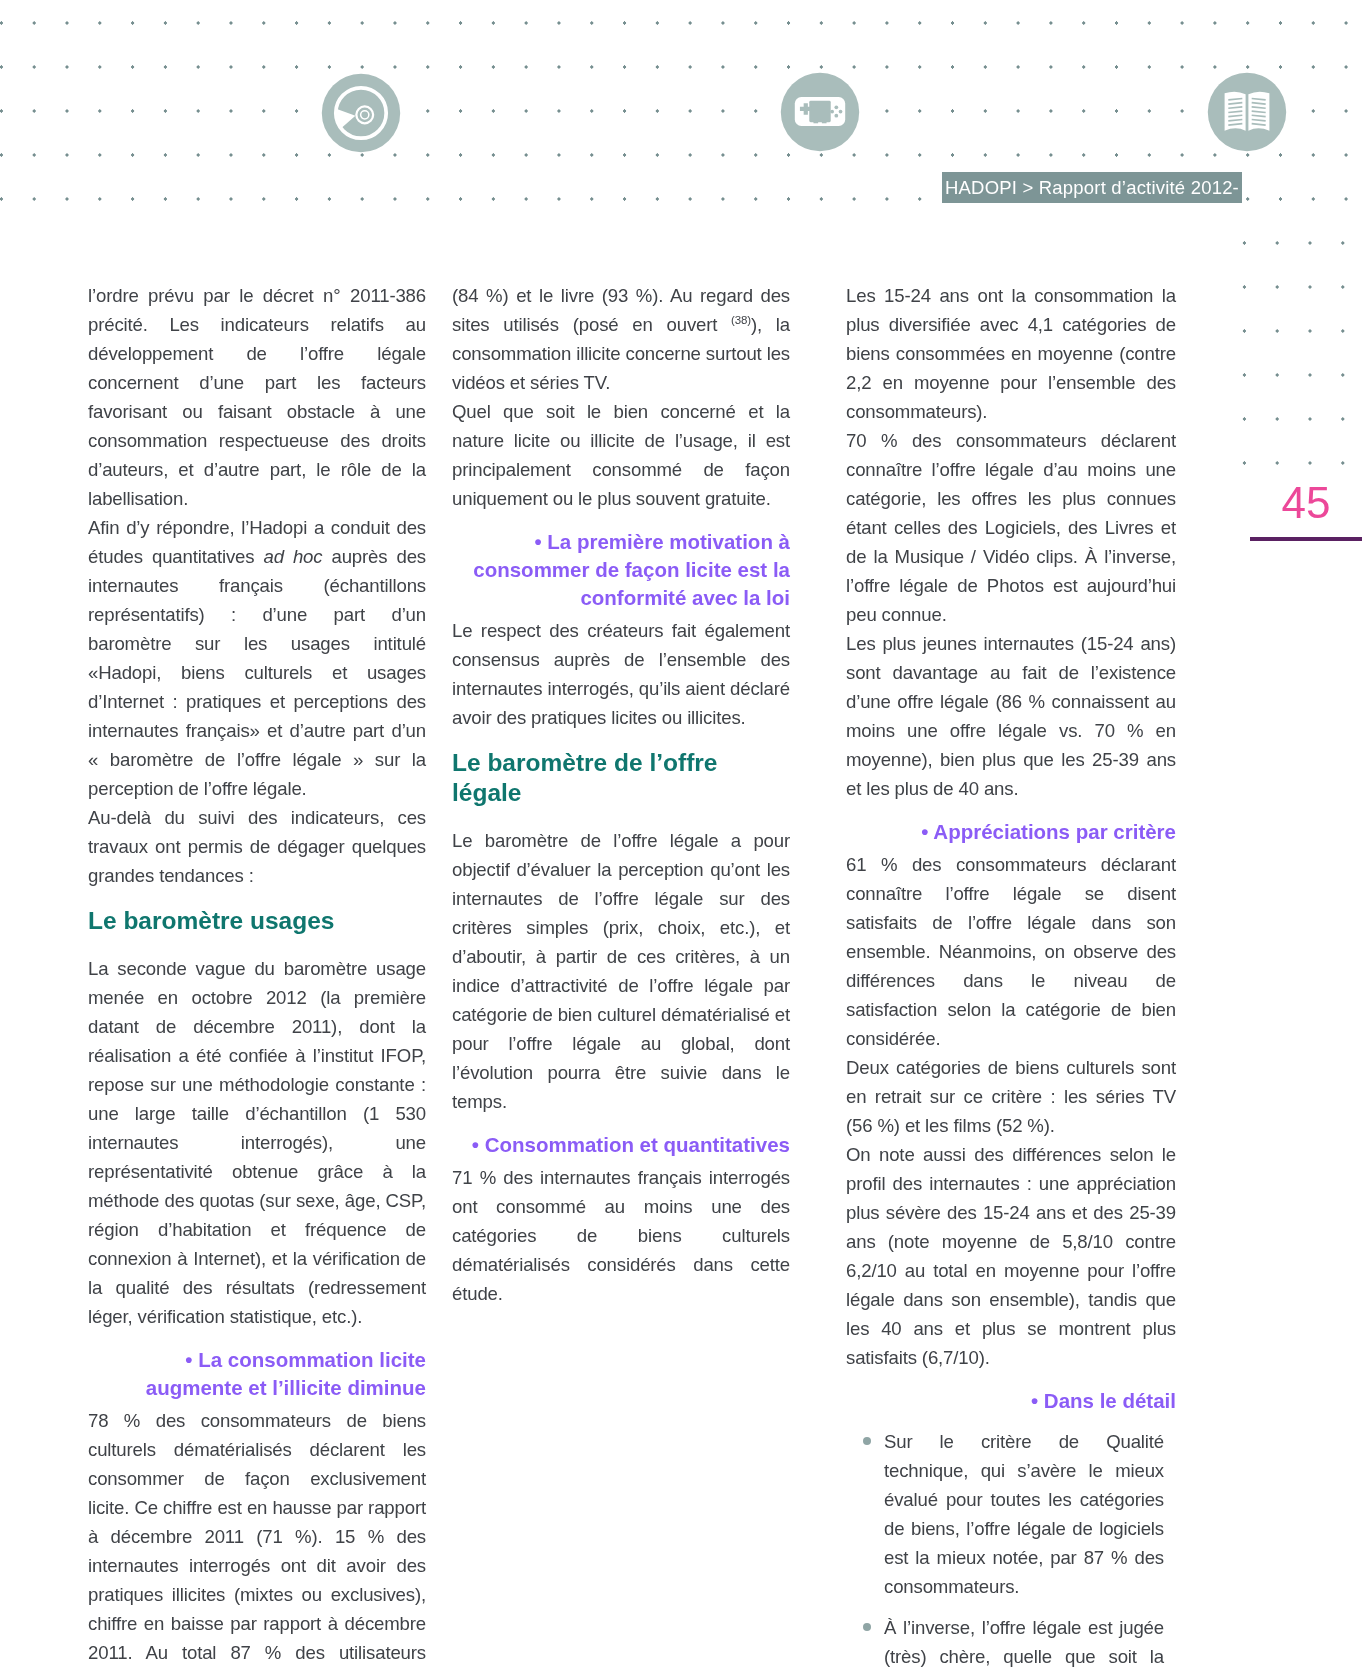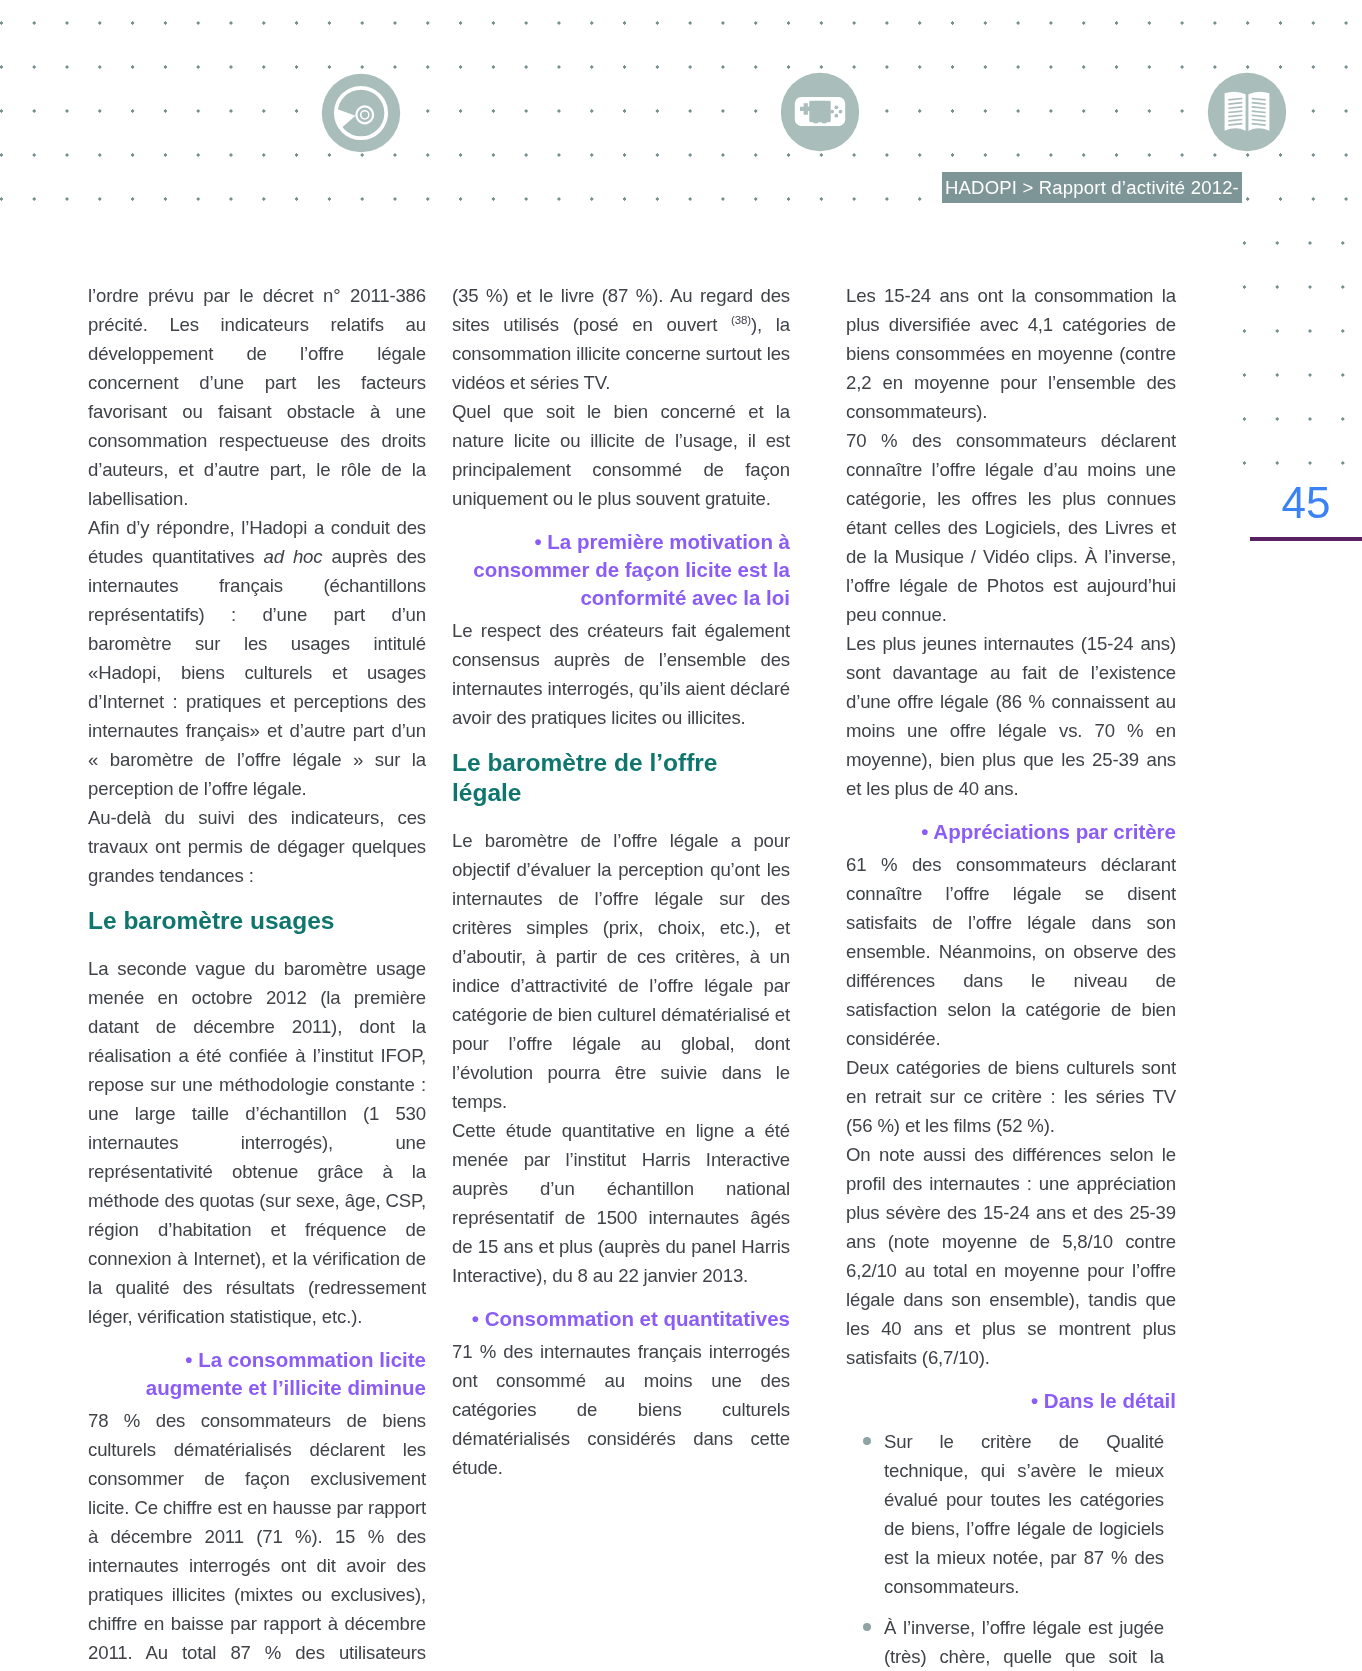--- a/index.html
+++ b/index.html
@@ -11,21 +11,21 @@
         background-size:32.8px 44px;}
   .dots-top{position:absolute;left:0;top:0;width:100%;height:212px;background-position:-15px 1px;}
   .dots-right{position:absolute;left:1228px;top:221px;width:136px;height:262px;background-position:0 0;}
 
   .icon{position:absolute;}
 
   .badge{position:absolute;left:942px;top:172px;width:300px;height:31px;background:#7d9596;
          color:#ffffff;font-size:18.5px;line-height:31px;text-align:center;letter-spacing:.2px;}
 
   .pagenum{position:absolute;left:1276px;top:481px;width:60px;text-align:center;
-           font-size:44px;line-height:44px;color:#3b82f6;}
+           font-size:44px;line-height:44px;color:#ec4899;}
   .pline{position:absolute;left:1250px;top:537px;width:112px;height:4px;background:#5a2162;}
 
   
   .col{position:absolute;top:281px;width:338px;font-size:18.6px;line-height:29px;
        letter-spacing:-0.15px;text-align:justify;color:#3f4247;}
   #col1{left:88px;}
   #col2{left:452px;}
   #col3{left:846px;width:330px;}
   .col p{margin:0;}
 
@@ -103,27 +103,26 @@
     <p><span>Afin d’y répondre, l’Hadopi a conduit des études quantitatives </span><em class="it">ad hoc</em><span> auprès des internautes français (échantillons représentatifs) : d’une part d’un baromètre sur les usages intitulé «Hadopi, biens culturels et usages d’Internet : pratiques et perceptions des internautes français» et d’autre part d’un « baromètre de l’offre légale » sur la perception de l’offre légale.</span></p>
     <p>Au-delà du suivi des indicateurs, ces travaux ont permis de dégager quelques grandes tendances :</p>
     <h2 class="h-mag">Le baromètre usages</h2>
     <p>La seconde vague du baromètre usage menée en octobre 2012 (la première datant de décembre 2011), dont la réalisation a été confiée à l’institut IFOP, repose sur une méthodologie constante : une large taille d’échantillon (1 530 internautes interrogés), une représentativité obtenue grâce à la méthode des quotas (sur sexe, âge, CSP, région d’habitation et fréquence de connexion à Internet), et la vérification de la qualité des résultats (redressement léger, vérification statistique, etc.).</p>
     <h3 class="h-pur">• La consommation licite augmente et l’illicite diminue</h3>
     <p>78 % des consommateurs de biens culturels dématérialisés déclarent les consommer de façon exclusivement licite. Ce chiffre est en hausse par rapport à décembre 2011 (71 %). 15 % des internautes interrogés ont dit avoir des pratiques illicites (mixtes ou exclusives), chiffre en baisse par rapport à décembre 2011. Au total 87 % des utilisateurs fréquentent des sites licites.</p>
 
   </div>
 
   <div class="col" id="col2">
-    <p><span>(35 %) et le livre (87 %). Au regard des sites utilisés (posé en ouvert </span><sup>(38)</sup><span>), la consommation illicite concerne surtout les vidéos et séries TV.</span></p>
+    <p><span>(84 %) et le livre (93 %). Au regard des sites utilisés (posé en ouvert </span><sup>(38)</sup><span>), la consommation illicite concerne surtout les vidéos et séries TV.</span></p>
     <p>Quel que soit le bien concerné et la nature licite ou illicite de l’usage, il est principalement consommé de façon uniquement ou le plus souvent gratuite.</p>
     <h3 class="h-pur">• La première motivation à consommer de façon licite est la conformité avec la loi</h3>
     <p>Le respect des créateurs fait également consensus auprès de l’ensemble des internautes interrogés, qu’ils aient déclaré avoir des pratiques licites ou illicites.</p>
     <h2 class="h-mag">Le baromètre de l’offre légale</h2>
     <p>Le baromètre de l’offre légale a pour objectif d’évaluer la perception qu’ont les internautes de l’offre légale sur des critères simples (prix, choix, etc.), et d’aboutir, à partir de ces critères, à un indice d’attractivité de l’offre légale par catégorie de bien culturel dématérialisé et pour l’offre légale au global, dont l’évolution pourra être suivie dans le temps.</p>
-    <p>Cette étude quantitative en ligne a été menée par l’institut Harris Interactive auprès d’un échantillon national représentatif de 1500 internautes âgés de 15 ans et plus (auprès du panel Harris Interactive), du 8 au 22 janvier 2013.</p>
     <h3 class="h-pur">• Consommation et quantitatives</h3>
     <p>71 % des internautes français interrogés ont consommé au moins une des catégories de biens culturels dématérialisés considérés dans cette étude.</p>
 
   </div>
 
   <div class="col" id="col3">
     <p>Les 15-24 ans ont la consommation la plus diversifiée avec 4,1 catégories de biens consommées en moyenne (contre 2,2 en moyenne pour l’ensemble des consommateurs).</p>
     <p>70 % des consommateurs déclarent connaître l’offre légale d’au moins une catégorie, les offres les plus connues étant celles des Logiciels, des Livres et de la Musique / Vidéo clips. À l’inverse, l’offre légale de Photos est aujourd’hui peu connue.</p>
     <p>Les plus jeunes internautes (15-24 ans) sont davantage au fait de l’existence d’une offre légale (86 % connaissent au moins une offre légale vs. 70 % en moyenne), bien plus que les 25-39 ans et les plus de 40 ans.</p>
     <h3 class="h-pur">• Appréciations par critère</h3>

